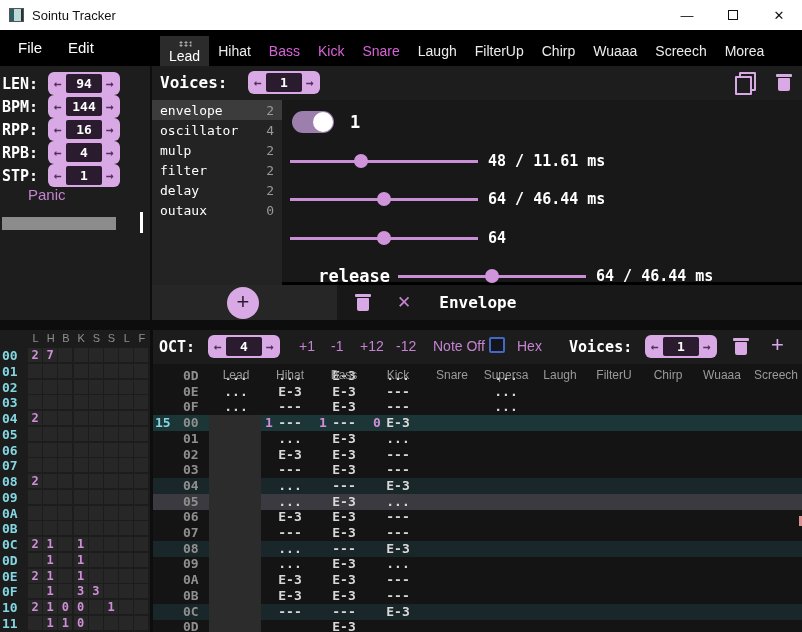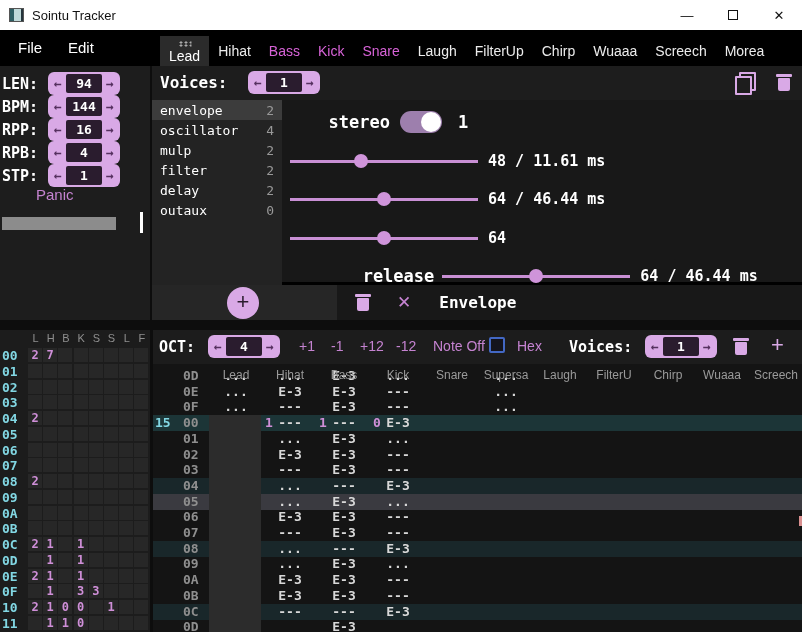--- a/index.html
+++ b/index.html
@@ -50,21 +50,21 @@
   .icon-copy { position:relative; width:21px; height:23px; display:inline-block; }
   .icon-copy::before { content:""; position:absolute; top:0; right:0; width:13px; height:15px;
                        border:2px solid #d9a9e6; border-radius:1px; }
   .icon-copy::after  { content:""; position:absolute; bottom:0; left:0; width:13px; height:15px;
                        border:2px solid #d9a9e6; border-radius:1px; background:#1d1d1d; }
 
   
   .song-panel { position:absolute; left:0; top:66px; width:150px; height:254px; background:#1d1d1d; }
   .sp-row { position:absolute; left:2px; display:flex; align-items:center; }
   .sp-label { font:bold 15px "DejaVu Sans Mono",monospace; color:#fff; width:46px; }
-  .panic-btn { position:absolute; top:120px; left:36px; color:#c583d1; font-size:15px; }
+  .panic-btn { position:absolute; top:120px; left:28px; color:#c583d1; font-size:15px; }
   .meter { position:absolute; top:151px; left:2px; width:114px; height:13px; background:#8c8c8c; }
   .meter-tick { position:absolute; top:146px; left:140px; width:3px; height:21px; background:#fff; }
 
   
   .inst-panel { position:absolute; left:152px; top:66px; width:650px; height:254px; background:#181818; }
   .inst-header { position:absolute; left:0; top:0; right:0; height:34px; background:#1d1d1d; }
   .voices-label { position:absolute; left:8px; top:7px; font:bold 16px "DejaVu Sans Mono",monospace; color:#fff; }
   .unit-list { position:absolute; left:0; top:34px; width:130px; height:185px; background:#232323; }
   .unit-row { height:20px; display:flex; align-items:center; padding:0 8px;
               font:13px "DejaVu Sans Mono",monospace; color:#fff; }
@@ -235,21 +235,20 @@
       </div>
       <div class="unit-row">
         <div style="display: inline;">outaux</div>
         <div class="unit-count">0</div>
       </div>
     </div>
   <div class="unit-footer"></div>
   <div class="plus-btn">+</div>
   <div class="params" id="params">
       <div class="param-row" style="top: 9px;">
-        <div class="param-label">stereo</div>
         <div class="toggle">
           <div class="toggle-knob"></div>
         </div>
         <div class="toggle-val">1</div>
       </div>
       <div class="param-row" style="top: 48px;">
         <div class="slider">
           <div class="slider-track"></div>
           <div class="slider-knob" style="left: calc(37.5% - 7px);"></div>
         </div>
@@ -262,21 +261,21 @@
         </div>
         <div class="param-val">64 / 46.44 ms</div>
       </div>
       <div class="param-row" style="top: 125px;">
         <div class="slider">
           <div class="slider-track"></div>
           <div class="slider-knob" style="left: calc(50% - 7px);"></div>
         </div>
         <div class="param-val">64</div>
       </div>
-      <div class="param-row" style="top: 163px; justify-content: center;">
+      <div class="param-row" style="top: 163px;">
         <div class="param-label">release</div>
         <div class="slider">
           <div class="slider-track"></div>
           <div class="slider-knob" style="left: calc(50% - 7px);"></div>
         </div>
         <div class="param-val">64 / 46.44 ms</div>
       </div>
     </div>
   <div class="unit-ctrl">
     <span class="icon-trash" style="margin-left:18px"></span>

